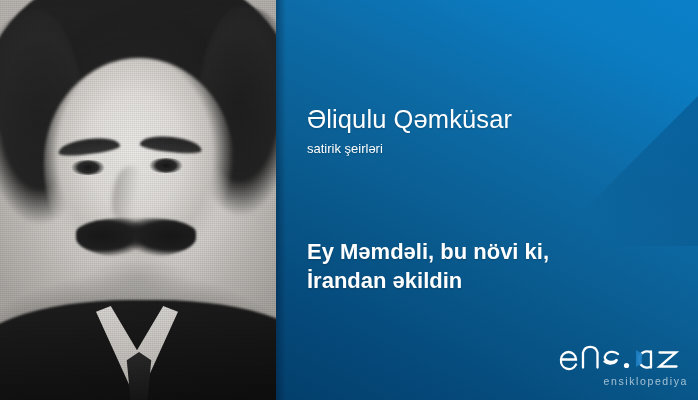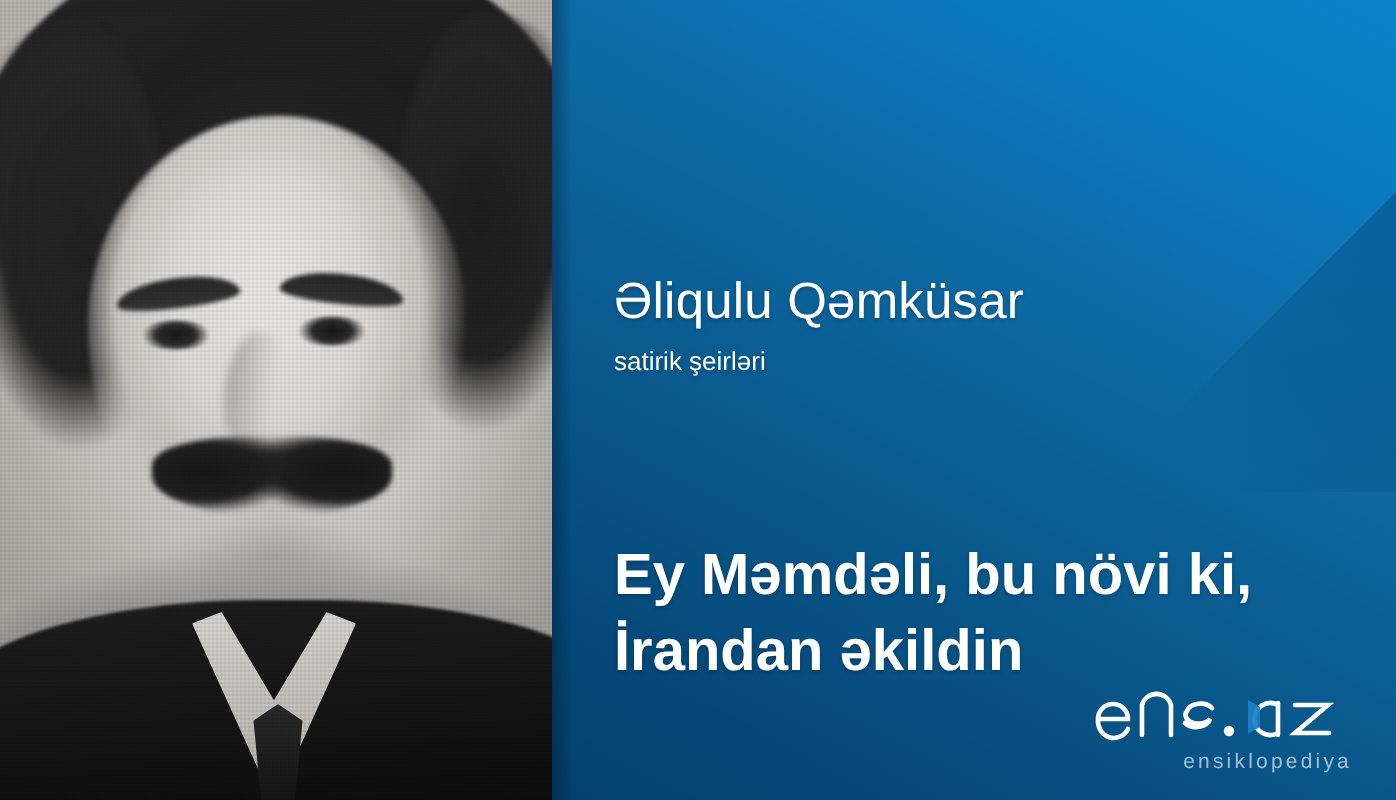--- a/index.html
+++ b/index.html
@@ -186,53 +186,52 @@
     width: 10px; height: 100%;
     background: linear-gradient(90deg, rgba(0,20,45,.38) 0%, rgba(0,20,45,0) 100%);
     pointer-events: none;
   }
 
   .txt-block {
     position: absolute;
     left: 31px;
     right: 18px;
     color: #ffffff;
-    margin-top: 32px;
   }
   #title-block { top: 104px; }
   #poem-block  { top: 238px; }
 
   #person-name {
     font-size: 25.5px;
     font-weight: 400;
     letter-spacing: .1px;
     line-height: 1.18;
     margin: 0 0 7px 0;
     text-shadow: 0 1px 2px rgba(0,0,0,.20);
   }
   #genre-label {
     font-size: 13px;
     font-weight: 400;
     line-height: 1.2;
     margin: 0;
     text-shadow: 0 1px 2px rgba(0,0,0,.20);
   }
   #poem-title {
-    font-size: 29px;
+    font-size: 22px;
     font-weight: 700;
     line-height: 1.30;
     margin: 0;
     text-shadow: 0 1px 2px rgba(0,0,0,.22);
   }
   #poem-title .ln { display: block; }
 
   
   #logo {
     position: absolute;
-    right: 20px;
+    right: 8px;
     bottom: 12px;
     width: 132px;
     text-align: right;
     line-height: 0;
   }
   #logo-wordmark {
     display: block;
     width: 132px;
     height: 34px;
   }

